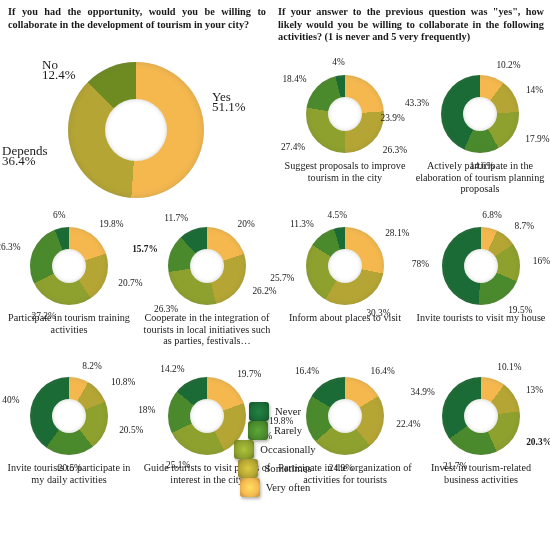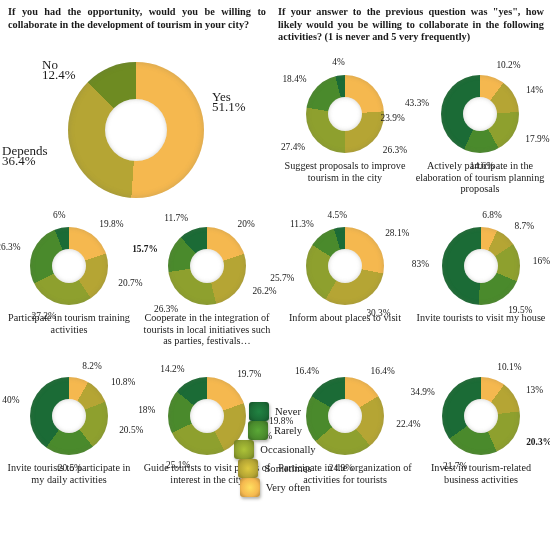--- a/index.html
+++ b/index.html
@@ -194,21 +194,21 @@
     <div class="donut-wrap" style="width:134px;height:96px;">
       <div class="donut small-donut" style="width:78px;height:78px;left:28px;top:13px;position:absolute;">
         <div class="shadow"></div>
           <div class="ring" style="background: conic-gradient(rgb(245, 184, 79) 0deg, rgb(245, 184, 79) 24.48deg, rgb(181, 165, 52) 24.48deg, rgb(181, 165, 52) 55.8deg, rgb(142, 160, 46) 55.8deg, rgb(142, 160, 46) 113.4deg, rgb(74, 138, 44) 113.4deg, rgb(74, 138, 44) 183.6deg, rgb(27, 107, 54) 183.6deg, rgb(27, 107, 54) 360deg); box-shadow: rgba(110, 110, 90, 0.28) 0px 0px 5px inset;"></div>
         <div class="hole" style="width:34px;height:34px;"></div>
       </div>
     <div class="vlabel" style="left: 78.0244px; top: -3.81794px; transform: translate(-50%, 0px);">6.8%</div>
         <div class="vlabel" style="left: 100.522px; top: 7.24748px;">8.7%</div>
         <div class="vlabel" style="left: 118.769px; top: 42.1064px;">16%</div>
         <div class="vlabel" style="left: 94.1699px; top: 91.3373px;">19.5%</div>
-        <div class="vlabel" style="left: 15.0257px; top: 45.3666px; transform: translate(-100%, 0px);">83%</div>
+        <div class="vlabel" style="left: 15.0257px; top: 45.3666px; transform: translate(-100%, 0px);">78%</div>
       </div>
     <div class="caption">Invite tourists to visit my house</div>
   </div>
 
   <div class="donut-block" id="block-7" style="left:2px; top:364px; width:134px; height:140px;">
     <div class="donut-wrap" style="width:134px;height:96px;">
       <div class="donut small-donut" style="width:78px;height:78px;left:28px;top:13px;position:absolute;">
         <div class="shadow"></div>
           <div class="ring" style="background: conic-gradient(rgb(245, 184, 79) 0deg, rgb(245, 184, 79) 29.52deg, rgb(181, 165, 52) 29.52deg, rgb(181, 165, 52) 68.4deg, rgb(142, 160, 46) 68.4deg, rgb(142, 160, 46) 142.2deg, rgb(74, 138, 44) 142.2deg, rgb(74, 138, 44) 216deg, rgb(27, 107, 54) 216deg, rgb(27, 107, 54) 360deg); box-shadow: rgba(110, 110, 90, 0.28) 0px 0px 5px inset;"></div>
         <div class="hole" style="width:34px;height:34px;"></div>

